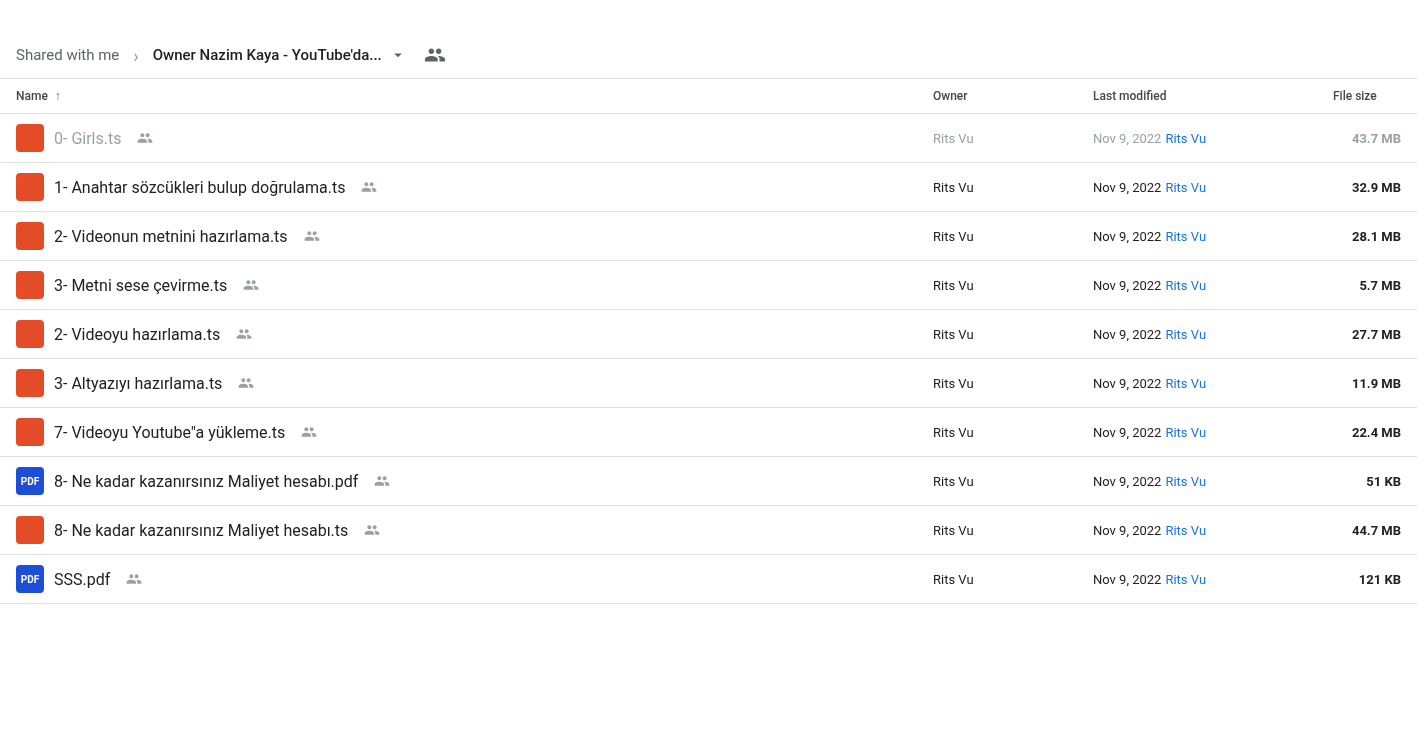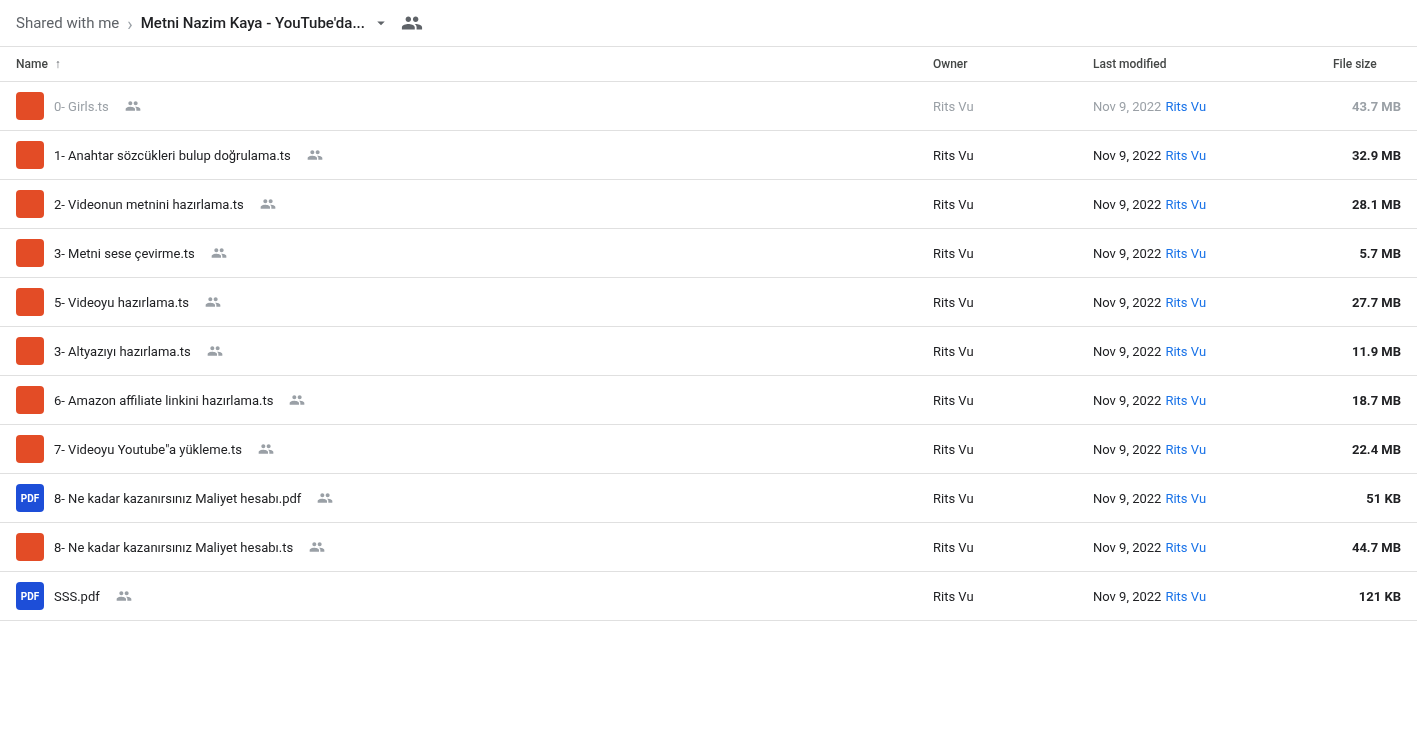--- a/index.html
+++ b/index.html
@@ -8,24 +8,25 @@
       font-size: 14px;
       color: #202124;
       background: #fff;
     }
 
     
     .breadcrumb {
       display: flex;
       align-items: center;
       padding: 12px 16px;
-      gap: 6px;
+      gap: 12px;
       font-size: 15px;
       color: #5f6368;
       border-bottom: 1px solid #e0e0e0;
+      margin-top: 32px;
     }
     .breadcrumb-link {
       color: #5f6368;
       text-decoration: none;
       cursor: pointer;
     }
     .breadcrumb-sep {
       color: #9aa0a6;
       font-size: 18px;
       margin: 0 2px;
@@ -108,21 +109,21 @@
       flex-shrink: 0;
     }
     .icon-ts {
       background: #e34c26;
     }
     .icon-pdf {
       background: #1d4ed8;
     }
     .file-name-text {
       color: #202124;
-      font-size: 13px;
+      font-size: 16px;
     }
     .shared-icon {
       display: inline-flex;
       align-items: center;
       margin-left: 6px;
       color: #9aa0a6;
       font-size: 15px;
       vertical-align: middle;
     }
     .owner-cell {
@@ -156,21 +157,21 @@
       color: #9aa0a6;
     }
   </style>
 </head>
 <body>
 
 <div class="breadcrumb">
   <a class="breadcrumb-link">Shared with me</a>
   <span class="breadcrumb-sep">›</span>
   <div class="breadcrumb-current">
-    <span>Metni Nazim Kaya - YouTube'da...</span>
+    <span>Owner Nazim Kaya - YouTube'da...</span>
     <div class="breadcrumb-dropdown">
       <svg width="18" height="18" viewBox="0 0 24 24" fill="currentColor">
         <path d="M7 10l5 5 5-5z"></path>
       </svg>
     </div>
   </div>
   <svg class="people-icon" viewBox="0 0 24 24" fill="currentColor">
     <path d="M16 11c1.66 0 2.99-1.34 2.99-3S17.66 5 16 5c-1.66 0-3 1.34-3 3s1.34 3 3 3zm-8 0c1.66 0 2.99-1.34 2.99-3S9.66 5 8 5C6.34 5 5 6.34 5 8s1.34 3 3 3zm0 2c-2.33 0-7 1.17-7 3.5V19h14v-2.5c0-2.33-4.67-3.5-7-3.5zm8 0c-.29 0-.62.02-.97.05 1.16.84 1.97 1.97 1.97 3.45V19h6v-2.5c0-2.33-4.67-3.5-7-3.5z"></path>
   </svg>
 </div>
@@ -262,21 +263,21 @@
     <td class="col-owner owner-cell">Rits Vu</td>
     <td class="col-modified modified-cell">
       Nov 9, 2022<span class="modifier-name">Rits Vu</span>
     </td>
     <td class="col-size size-cell">5.7 MB</td>
   </tr>
       <tr>
     <td class="col-name">
       <div class="name-cell">
         <div class="file-icon icon-ts"></div>
-        <span class="file-name-text">5- Videoyu hazırlama.ts</span>
+        <span class="file-name-text">2- Videoyu hazırlama.ts</span>
 
     <span class="shared-icon">
       <svg width="16" height="16" viewBox="0 0 24 24" fill="currentColor">
         <path d="M16 11c1.66 0 2.99-1.34 2.99-3S17.66 5 16 5c-1.66 0-3 1.34-3 3s1.34 3 3 3zm-8 0c1.66 0 2.99-1.34 2.99-3S9.66 5 8 5C6.34 5 5 6.34 5 8s1.34 3 3 3zm0 2c-2.33 0-7 1.17-7 3.5V19h14v-2.5c0-2.33-4.67-3.5-7-3.5zm8 0c-.29 0-.62.02-.97.05 1.16.84 1.97 1.97 1.97 3.45V19h6v-2.5c0-2.33-4.67-3.5-7-3.5z"></path>
       </svg>
     </span>
       </div>
     </td>
     <td class="col-owner owner-cell">Rits Vu</td>
     <td class="col-modified modified-cell">
@@ -295,39 +296,20 @@
         <path d="M16 11c1.66 0 2.99-1.34 2.99-3S17.66 5 16 5c-1.66 0-3 1.34-3 3s1.34 3 3 3zm-8 0c1.66 0 2.99-1.34 2.99-3S9.66 5 8 5C6.34 5 5 6.34 5 8s1.34 3 3 3zm0 2c-2.33 0-7 1.17-7 3.5V19h14v-2.5c0-2.33-4.67-3.5-7-3.5zm8 0c-.29 0-.62.02-.97.05 1.16.84 1.97 1.97 1.97 3.45V19h6v-2.5c0-2.33-4.67-3.5-7-3.5z"></path>
       </svg>
     </span>
       </div>
     </td>
     <td class="col-owner owner-cell">Rits Vu</td>
     <td class="col-modified modified-cell">
       Nov 9, 2022<span class="modifier-name">Rits Vu</span>
     </td>
     <td class="col-size size-cell">11.9 MB</td>
-  </tr>
-      <tr>
-    <td class="col-name">
-      <div class="name-cell">
-        <div class="file-icon icon-ts"></div>
-        <span class="file-name-text">6- Amazon affiliate linkini hazırlama.ts</span>
-
-    <span class="shared-icon">
-      <svg width="16" height="16" viewBox="0 0 24 24" fill="currentColor">
-        <path d="M16 11c1.66 0 2.99-1.34 2.99-3S17.66 5 16 5c-1.66 0-3 1.34-3 3s1.34 3 3 3zm-8 0c1.66 0 2.99-1.34 2.99-3S9.66 5 8 5C6.34 5 5 6.34 5 8s1.34 3 3 3zm0 2c-2.33 0-7 1.17-7 3.5V19h14v-2.5c0-2.33-4.67-3.5-7-3.5zm8 0c-.29 0-.62.02-.97.05 1.16.84 1.97 1.97 1.97 3.45V19h6v-2.5c0-2.33-4.67-3.5-7-3.5z"></path>
-      </svg>
-    </span>
-      </div>
-    </td>
-    <td class="col-owner owner-cell">Rits Vu</td>
-    <td class="col-modified modified-cell">
-      Nov 9, 2022<span class="modifier-name">Rits Vu</span>
-    </td>
-    <td class="col-size size-cell">18.7 MB</td>
   </tr>
       <tr>
     <td class="col-name">
       <div class="name-cell">
         <div class="file-icon icon-ts"></div>
         <span class="file-name-text">7- Videoyu Youtube"a yükleme.ts</span>
 
     <span class="shared-icon">
       <svg width="16" height="16" viewBox="0 0 24 24" fill="currentColor">
         <path d="M16 11c1.66 0 2.99-1.34 2.99-3S17.66 5 16 5c-1.66 0-3 1.34-3 3s1.34 3 3 3zm-8 0c1.66 0 2.99-1.34 2.99-3S9.66 5 8 5C6.34 5 5 6.34 5 8s1.34 3 3 3zm0 2c-2.33 0-7 1.17-7 3.5V19h14v-2.5c0-2.33-4.67-3.5-7-3.5zm8 0c-.29 0-.62.02-.97.05 1.16.84 1.97 1.97 1.97 3.45V19h6v-2.5c0-2.33-4.67-3.5-7-3.5z"></path>

